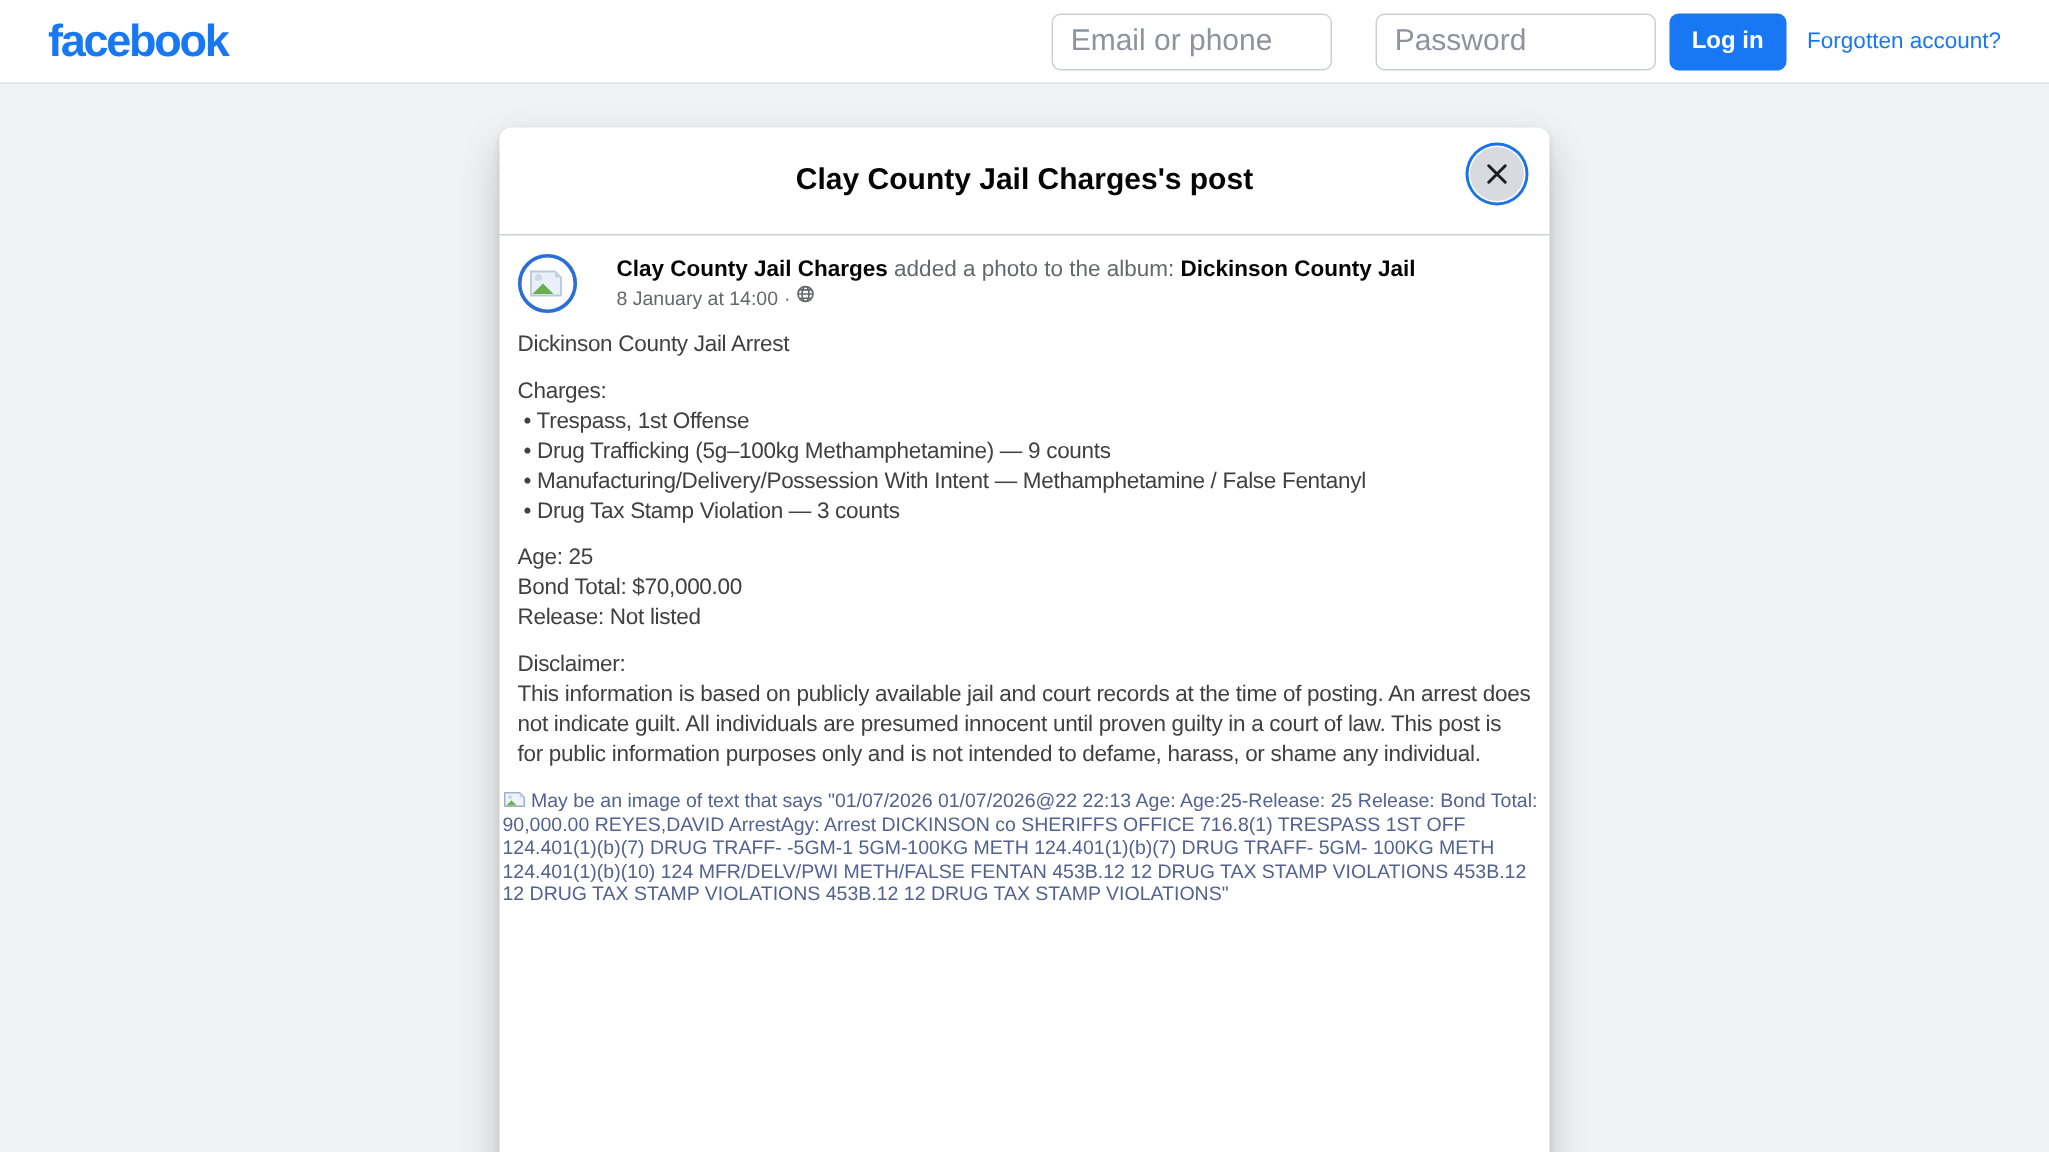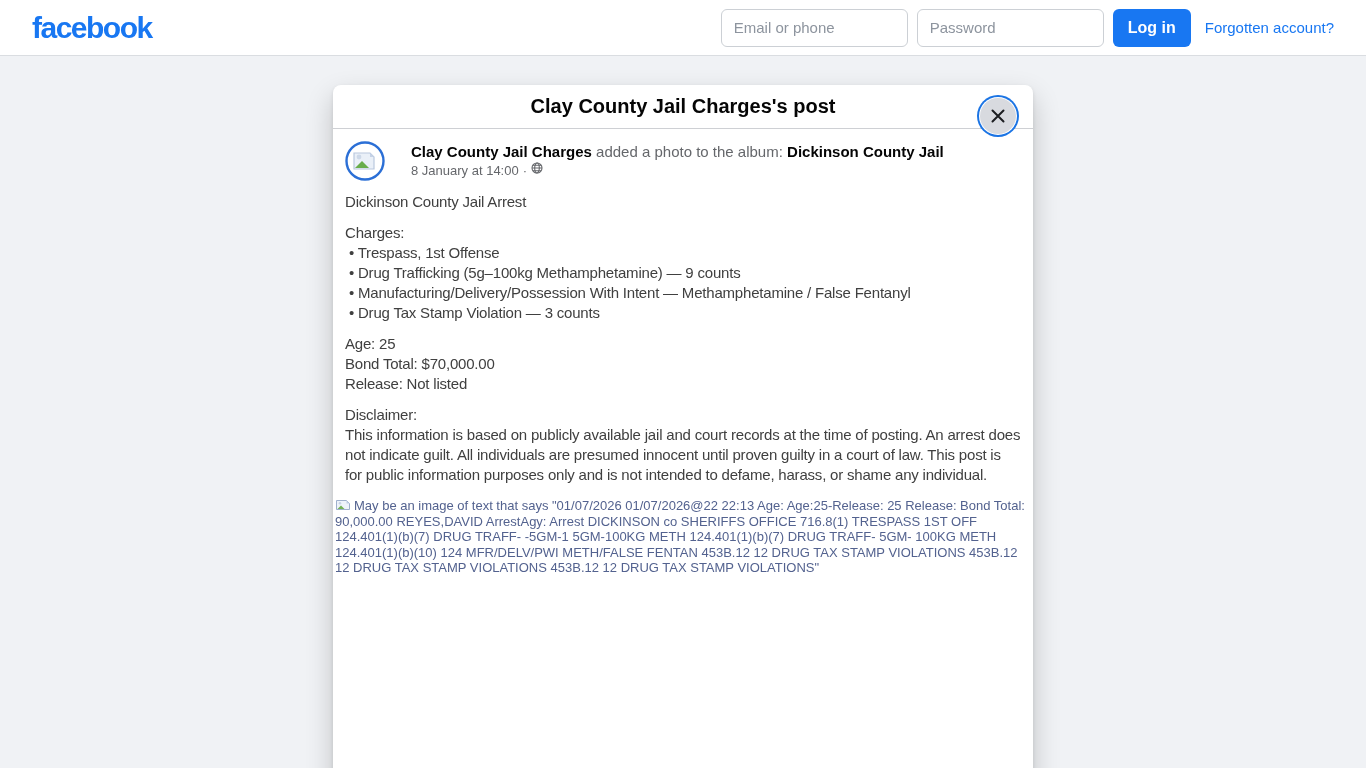--- a/index.html
+++ b/index.html
@@ -15,41 +15,41 @@
     display:flex; align-items:center; justify-content:space-between;
     padding:0 32px;
   }
   .logo {
     font-size:30px; font-weight:bold; color:#1877f2;
     letter-spacing:-1.5px; cursor:pointer;
   }
   .login-form { display:flex; align-items:center; gap:9px; }
   .field {
     width:187px; height:38px; border:1px solid #ccd0d5; border-radius:6px;
-    padding:0 12px; font-size:15px; color:#1c1e21;
-    font-family:"Liberation Sans", sans-serif; outline:none; background:#fff;
+    padding:0 12px; font-size:20px; color:#1c1e21;
+    font-family:"Liberation Sans", sans-serif; outline:none; background:#fff;margin-left:20px;
   }
   .field::placeholder { color:#8d949e; }
   .login-btn {
     height:38px; padding:0 15px; background:#1877f2; color:#fff;
     border:none; border-radius:6px; font-size:16px; font-weight:bold;
     font-family:"Liberation Sans", sans-serif; cursor:pointer;
   }
   .forgot {
     color:#1877f2; font-size:15px; font-weight:500; text-decoration:none;
     margin-left:5px; cursor:pointer;
   }
   
   .page { display:flex; justify-content:center; padding-top:29px; }
   .modal {
     width:700px; height:840px; background:#fff; border-radius:8px;
     box-shadow:0 12px 28px rgba(0,0,0,.2), 0 2px 4px rgba(0,0,0,.1);
   }
   .modal-header {
-    position:relative; height:44px; border-bottom:1px solid #ced0d4;
+    position:relative; height:72px; border-bottom:1px solid #ced0d4;
     display:flex; align-items:center; justify-content:center;
   }
   .modal-title { font-size:20px; font-weight:700; color:#050505; }
   .close-btn {
     position:absolute; right:17px; top:13px; width:36px; height:36px;
     border-radius:50%; background:#d8dadf; border:none; cursor:pointer;
     display:flex; align-items:center; justify-content:center;
     box-shadow:0 0 0 1px #fff, 0 0 0 3px #1b74e4;
   }
   

